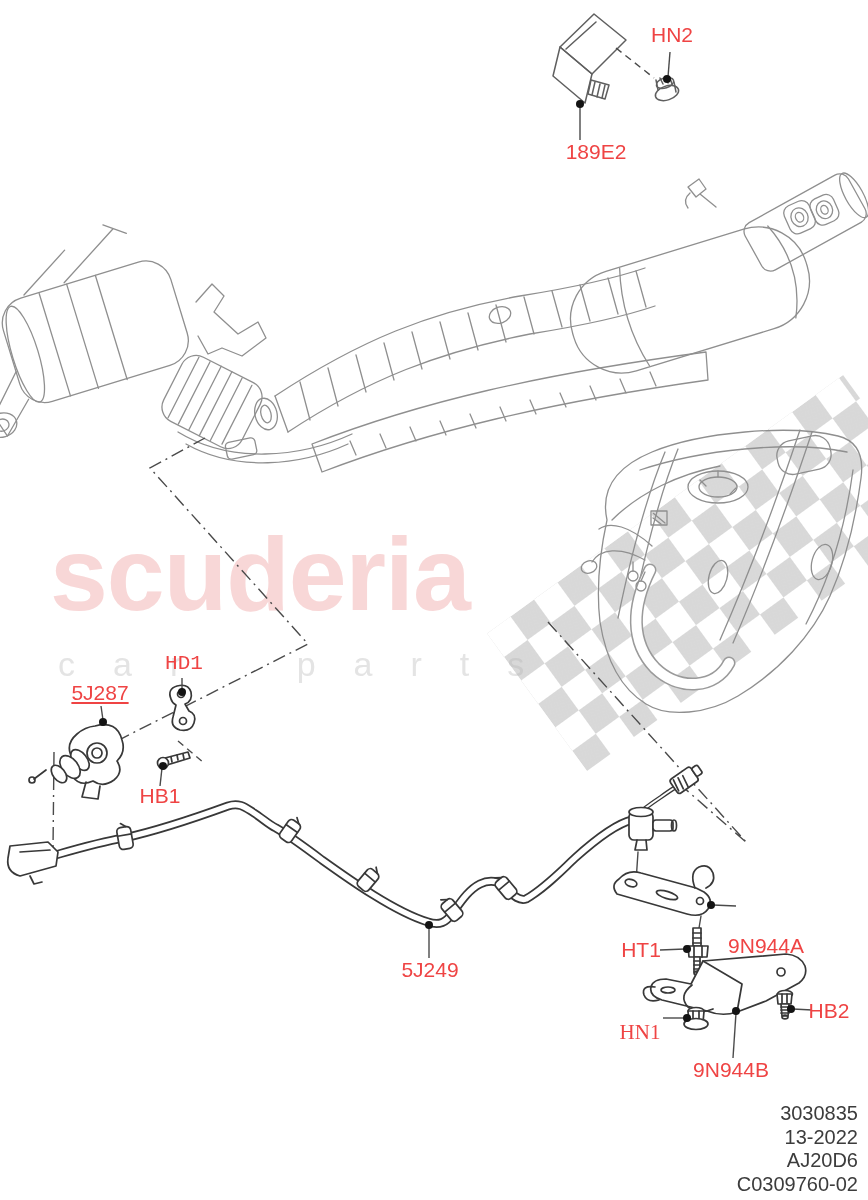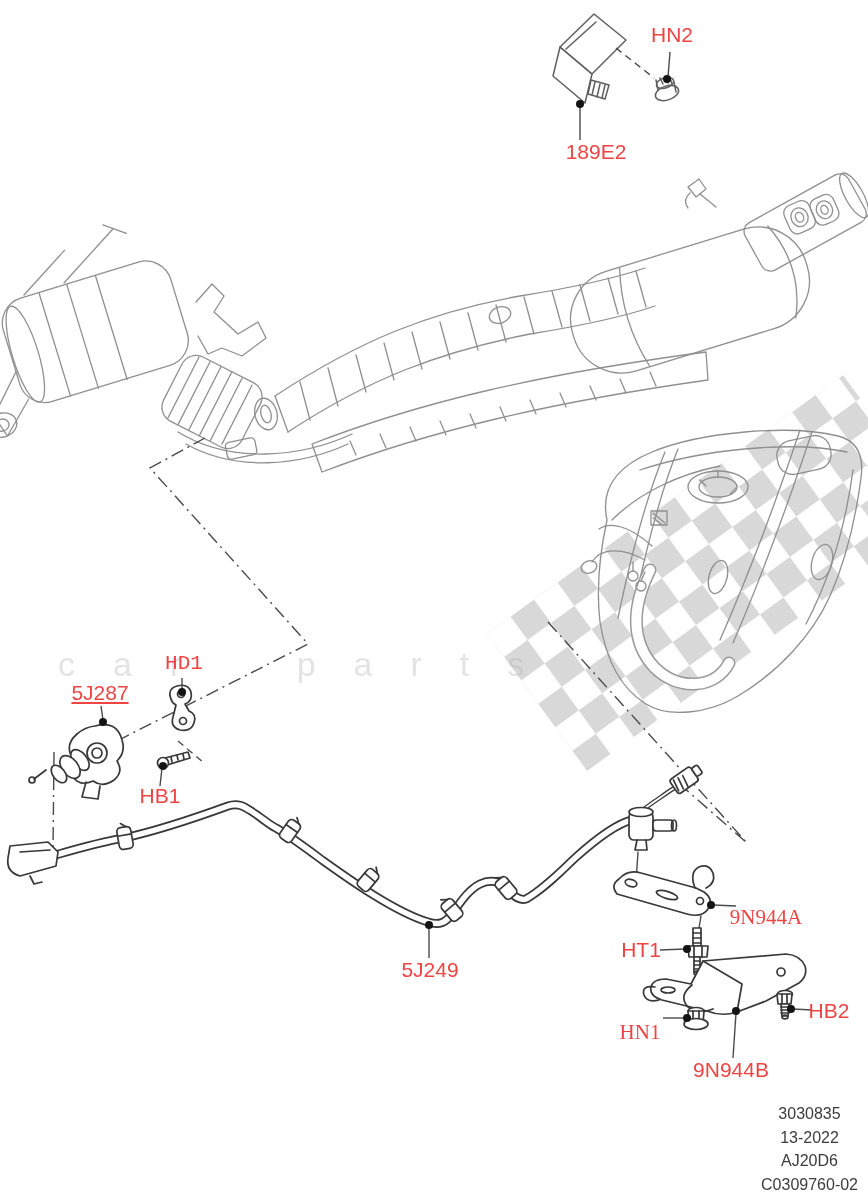--- a/index.html
+++ b/index.html
@@ -28,32 +28,33 @@
   .leader{stroke:#4a4a4a;stroke-width:1.4;fill:none;}
   .dashline{stroke:#4a4a4a;stroke-width:1.4;fill:none;stroke-dasharray:13 5 2 5;}
   .dashshort{stroke:#4a4a4a;stroke-width:1.4;fill:none;stroke-dasharray:7 5;}
   .dot{fill:#141414;stroke:none;}
   
   .callout{position:absolute;transform:translateX(-50%);color:#ef4444;font-size:21px;
            line-height:1;white-space:nowrap;z-index:4;cursor:pointer;}
   .c-hn2{left:672px;top:24px;}   .c-189e2{left:596px;top:141px;}
   .c-hd1{left:184px;top:653px;font-family:Liberation Mono, monospace;}  .c-5j287{left:100px;top:682px;text-decoration:underline;}
   .c-hb1{left:160px;top:785px;}  .c-5j249{left:430px;top:959px;}
-  .c-9n944a{left:766px;top:907px;font-family:Liberation Serif, serif;} .c-ht1{left:641px;top:939px;}
+  .c-9n944a{left:766px;top:935px;} .c-ht1{left:641px;top:939px;}
   .c-hn1{left:640px;top:1022px;font-family:Liberation Serif, serif;} .c-9n944b{left:731px;top:1059px;}
   .c-hb2{left:829px;top:1000px;}
   
-  .refblock{position:absolute;right:10px;top:1102px;text-align:center;color:#3c3c3c;
-            font-size:16px;line-height:23.5px;z-index:4;}
+  .refblock{position:absolute;right:10px;top:1102px;text-align:right;color:#3c3c3c;
+            font-size:20px;line-height:23.5px;z-index:4;}
 </style>
 </head>
 <body>
 
 <div class="stage">
 
+  <div class="wm-brand">scuderia</div>
   <div class="wm-sub">car parts</div>
   <div class="wm-checker"></div>
 
   <svg class="art" width="868" height="1200" viewBox="0 0 868 1200">
 
     <g class="art-mid">
       <path d="M560,47 L594,14 L626,40 L592,74 Z"></path>
       <path d="M560,47 L592,74 L585,103 L553,76 Z"></path>
       <path d="M566,49 L596,22"></path>
       <path d="M591,80 L609,85 L605,99 L588,94 Z"></path>

